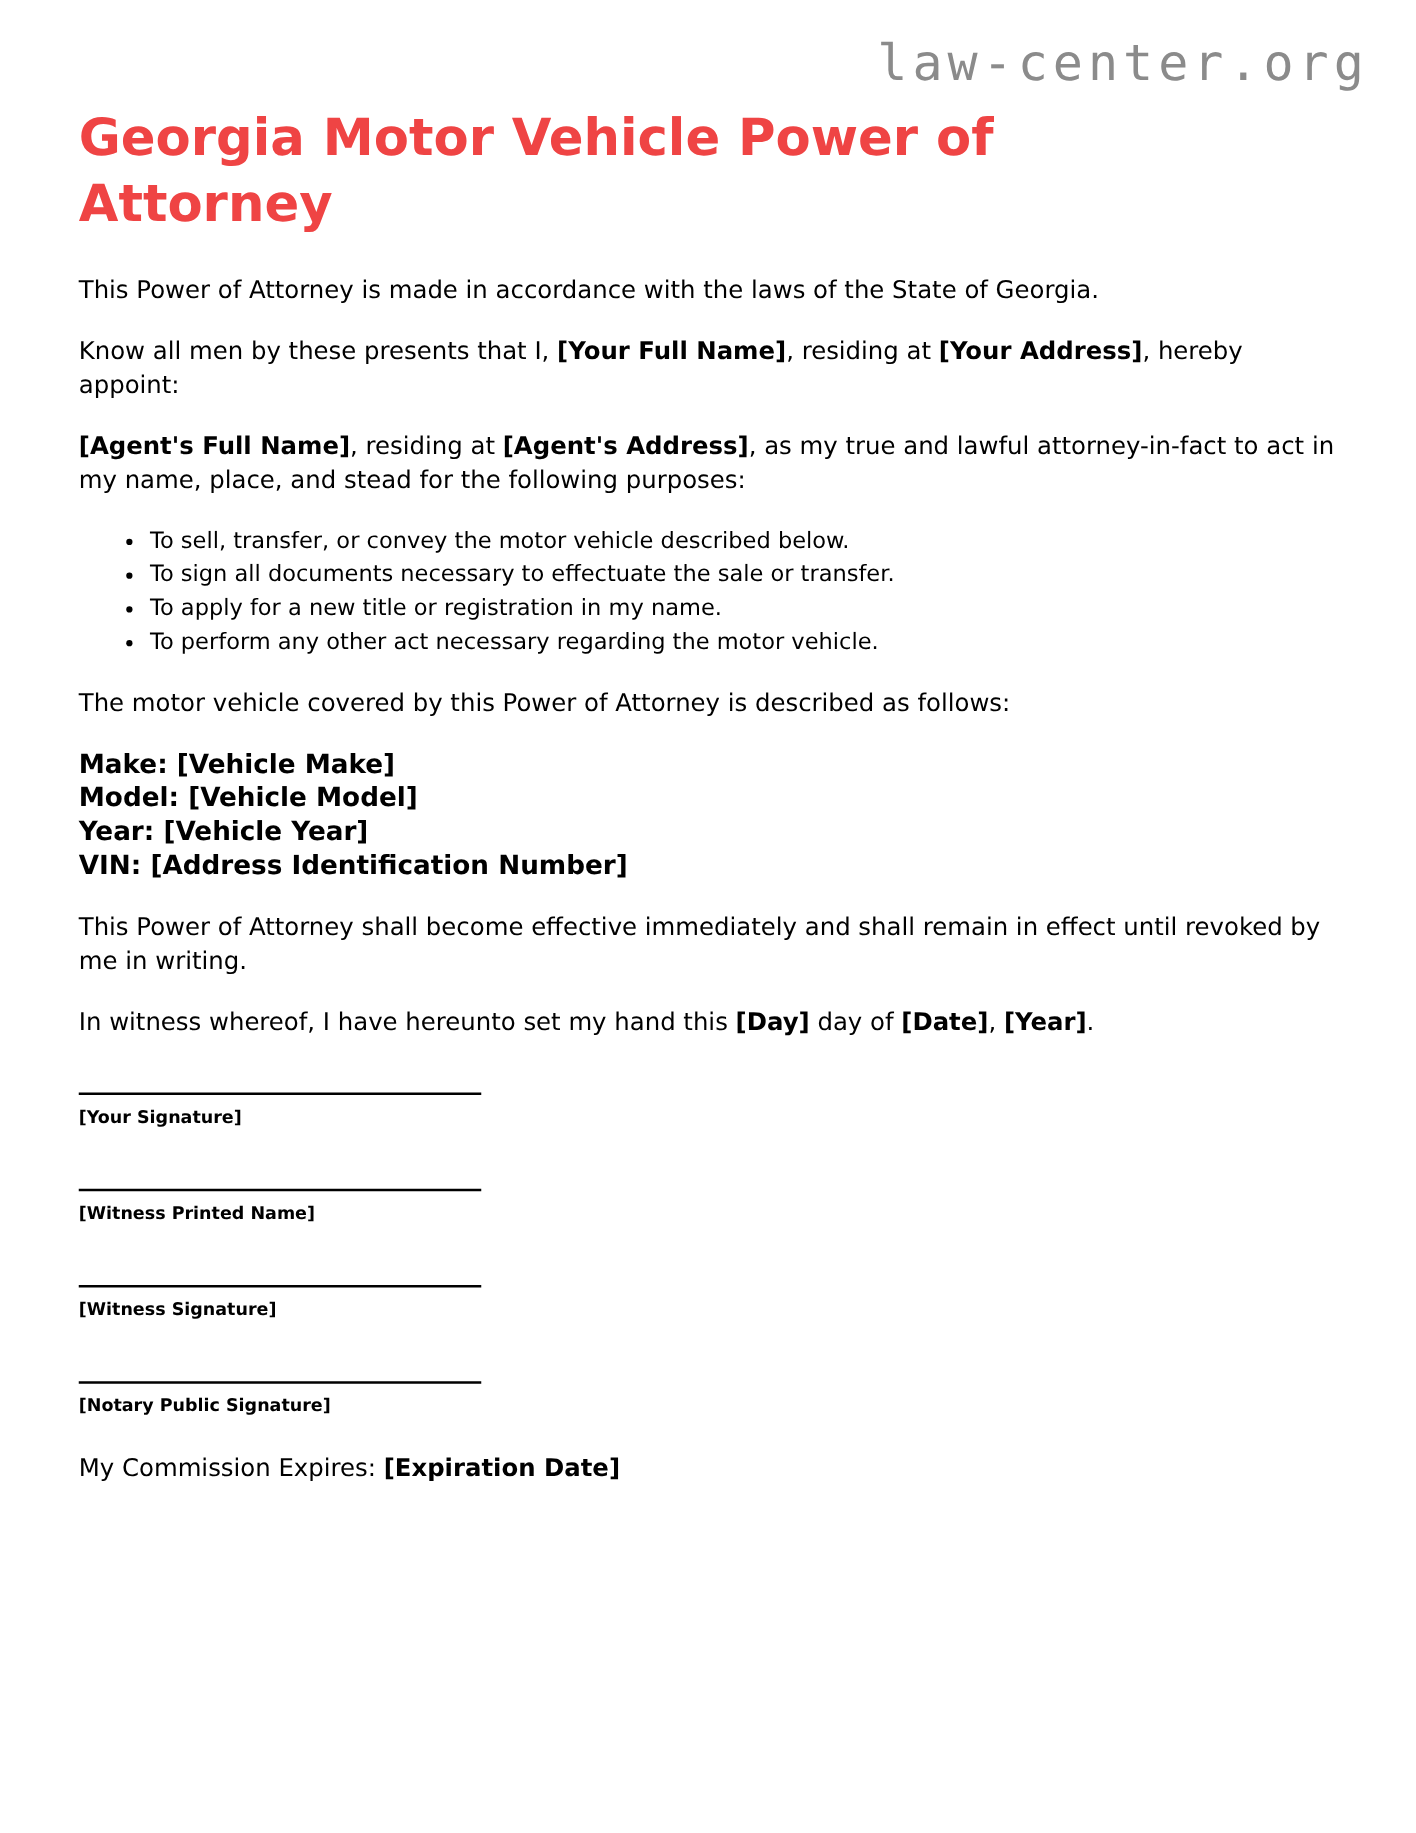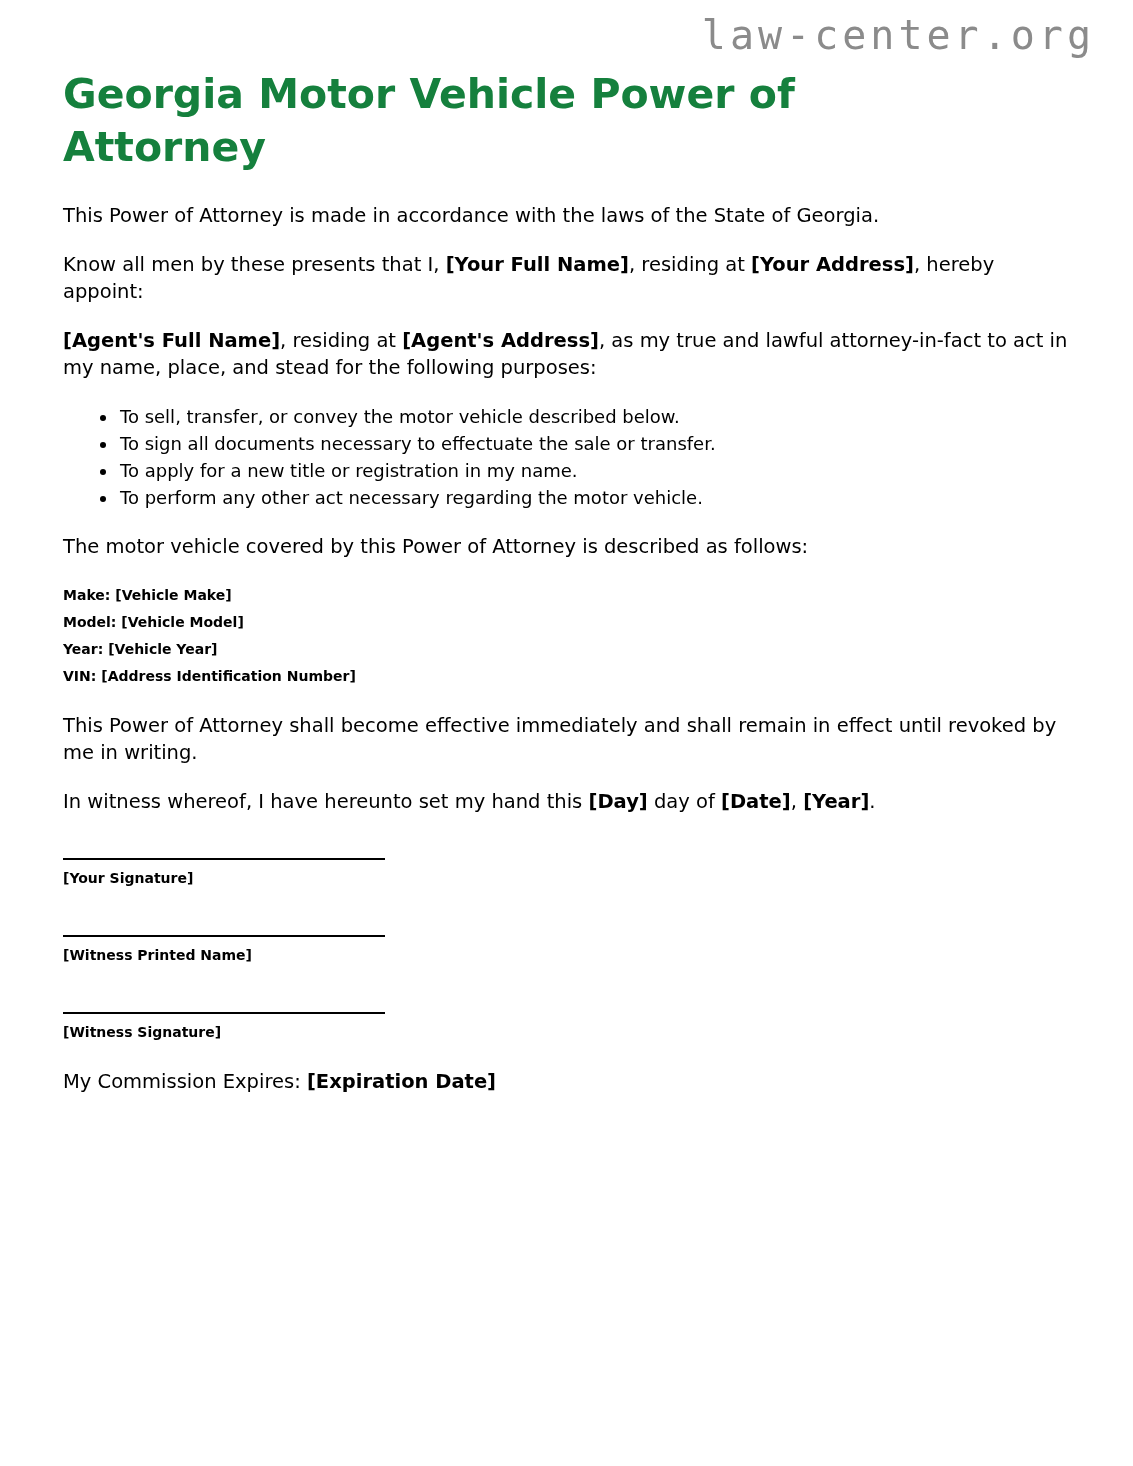--- a/index.html
+++ b/index.html
@@ -11,58 +11,58 @@
     width: 1133px;
     height: 1466px;
     overflow: hidden;
     font-family: "DejaVu Sans", "Liberation Sans", sans-serif;
     color: #000000;
   }
   .page {
     box-sizing: border-box;
     width: 1133px;
     height: 1466px;
-    padding: 12px 63px 0 63px;
+    padding: 28px 63px 0 63px;
   }
   .logo {
     font-family: "DejaVu Sans Mono", "Liberation Mono", monospace;
     font-size: 40px;
     line-height: 46px;
     letter-spacing: 4px;
     color: #8b8b8b;
     text-align: right;
     margin-right: -25px;
     white-space: nowrap;
   }
   h1.doc-title {
     margin: 10px 0 28px 0;
     max-width: 880px;
     font-size: 41px;
     line-height: 53px;
     font-weight: 700;
-    color: #15803d;
+    color: #ef4444;
   }
   .doc-body p {
     margin: 22px 0;
     font-size: 19.5px;
     line-height: 27px;
   }
   ul.purpose-list {
     margin: 20px 0;
     padding-left: 55px;
     font-size: 18px;
     line-height: 27px;
   }
   ul.purpose-list li {
     margin: 0;
     padding-left: 2px;
   }
   .vehicle-block {
     margin: 22px 0;
-    font-size: 14px;
+    font-size: 21px;
     line-height: 27px;
     font-weight: 700;
   }
   .sig-block {
     margin-top: 43px;
   }
   .sig-line {
     width: 322px;
     height: 0;
     border-bottom: 2px solid #000000;
@@ -125,18 +125,22 @@
     <div class="sig-block">
       <div class="sig-line"></div>
       <div class="sig-label">[Witness Printed Name]</div>
     </div>
 
     <div class="sig-block">
       <div class="sig-line"></div>
       <div class="sig-label">[Witness Signature]</div>
     </div>
 
+    <div class="sig-block">
+      <div class="sig-line"></div>
+      <div class="sig-label">[Notary Public Signature]</div>
+    </div>
 
 
     <p class="commission">My Commission Expires: <strong>[Expiration Date]</strong></p>
 
   </div>
 </div>
 
 </body></html>

